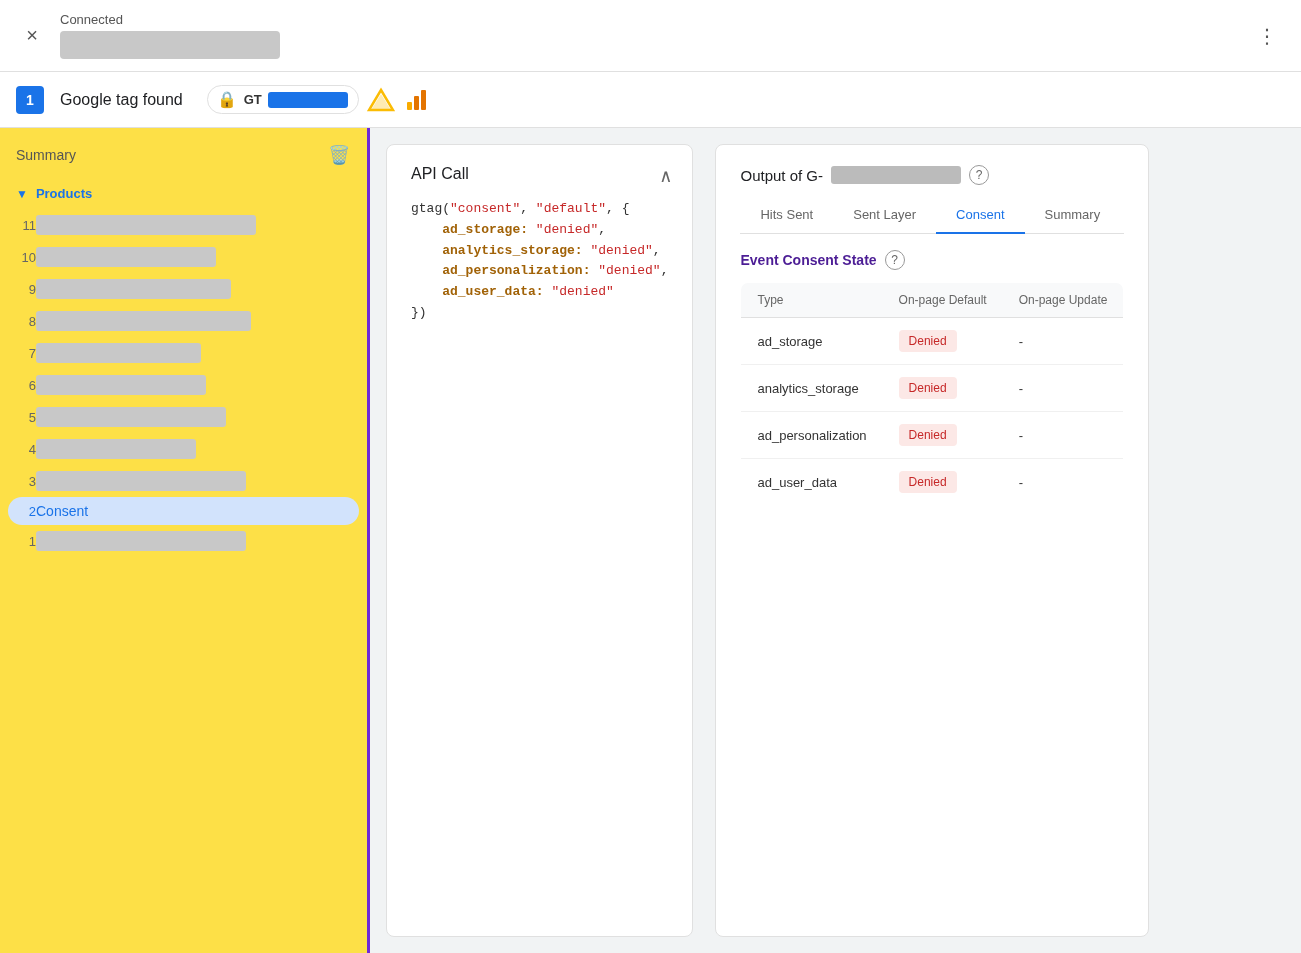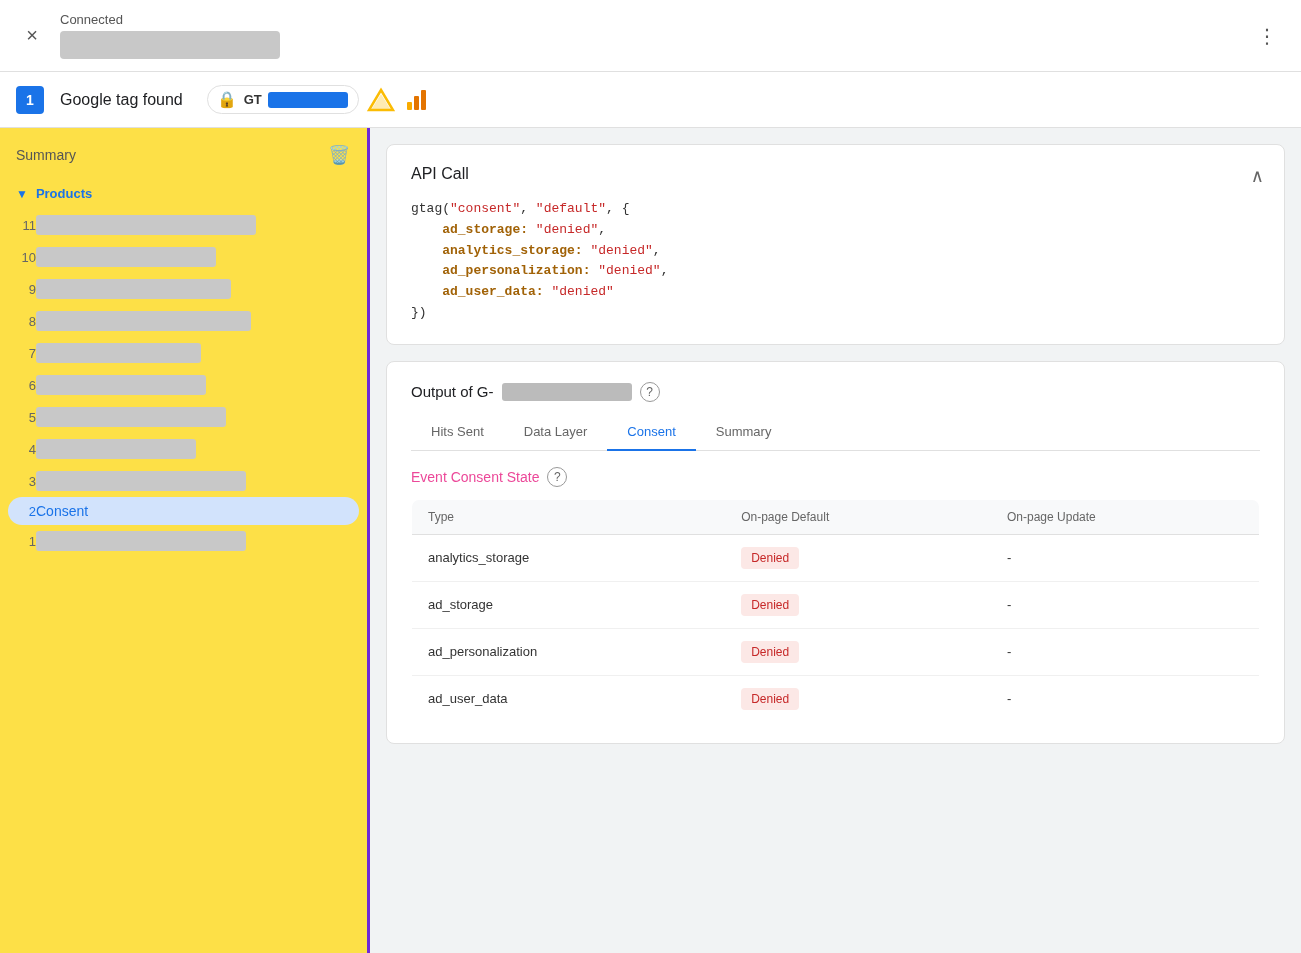--- a/index.html
+++ b/index.html
@@ -177,22 +177,22 @@
       font-weight: 500;
     }
 
     
     .right-panel {
       flex: 1;
       overflow-y: auto;
       padding: 16px;
       background: #f1f3f4;
       display: flex;
-      flex-direction: column;
-      gap: 16px;
+      flex-direction: row;
+      gap: 22px;
     }
 
     
     .card {
       background: #fff;
       border-radius: 8px;
       border: 1px solid #e0e0e0;
       padding: 20px 24px;
     }
     .card-title {
@@ -273,22 +273,22 @@
 
     
     .consent-state-header {
       display: flex;
       align-items: center;
       gap: 8px;
       margin: 16px 0 12px 0;
     }
     .consent-state-label {
       font-size: 14px;
-      color: #ec4899;
-      font-weight: 400;
+      color: #4c1d95;
+      font-weight: 700;
       text-align: right;
     }
 
     
     .consent-table {
       width: 100%;
       border-collapse: collapse;
       border: 1px solid #e0e0e0;
       border-radius: 8px;
       overflow: hidden;
@@ -460,46 +460,46 @@
 
     <div class="card">
       <div class="output-header">
         <span class="output-title-text">Output of G-</span>
         <div class="output-id-bar"></div>
         <span class="help-icon" style="border:1px solid #999;border-radius:50%;width:20px;height:20px;display:inline-flex;align-items:center;justify-content:center;font-size:12px;color:#666;">?</span>
       </div>
 
       <div class="tabs">
         <div class="tab">Hits Sent</div>
-        <div class="tab">Data Layer</div>
+        <div class="tab">Sent Layer</div>
         <div class="tab active">Consent</div>
         <div class="tab">Summary</div>
       </div>
 
       <div class="consent-state-header">
         <span class="consent-state-label">Event Consent State</span>
         <span style="border:1px solid #999;border-radius:50%;width:20px;height:20px;display:inline-flex;align-items:center;justify-content:center;font-size:12px;color:#666;">?</span>
       </div>
 
       <table class="consent-table">
         <thead>
           <tr>
             <th>Type</th>
             <th>On-page Default</th>
             <th>On-page Update</th>
           </tr>
         </thead>
         <tbody>
           <tr class="table-row">
-            <td>analytics_storage</td>
+            <td>ad_storage</td>
             <td><span class="denied-badge">Denied</span></td>
             <td class="dash-cell">-</td>
           </tr>
           <tr class="table-row">
-            <td>ad_storage</td>
+            <td>analytics_storage</td>
             <td><span class="denied-badge">Denied</span></td>
             <td class="dash-cell">-</td>
           </tr>
           <tr class="table-row">
             <td>ad_personalization</td>
             <td><span class="denied-badge">Denied</span></td>
             <td class="dash-cell">-</td>
           </tr>
           <tr class="table-row">
             <td>ad_user_data</td>

